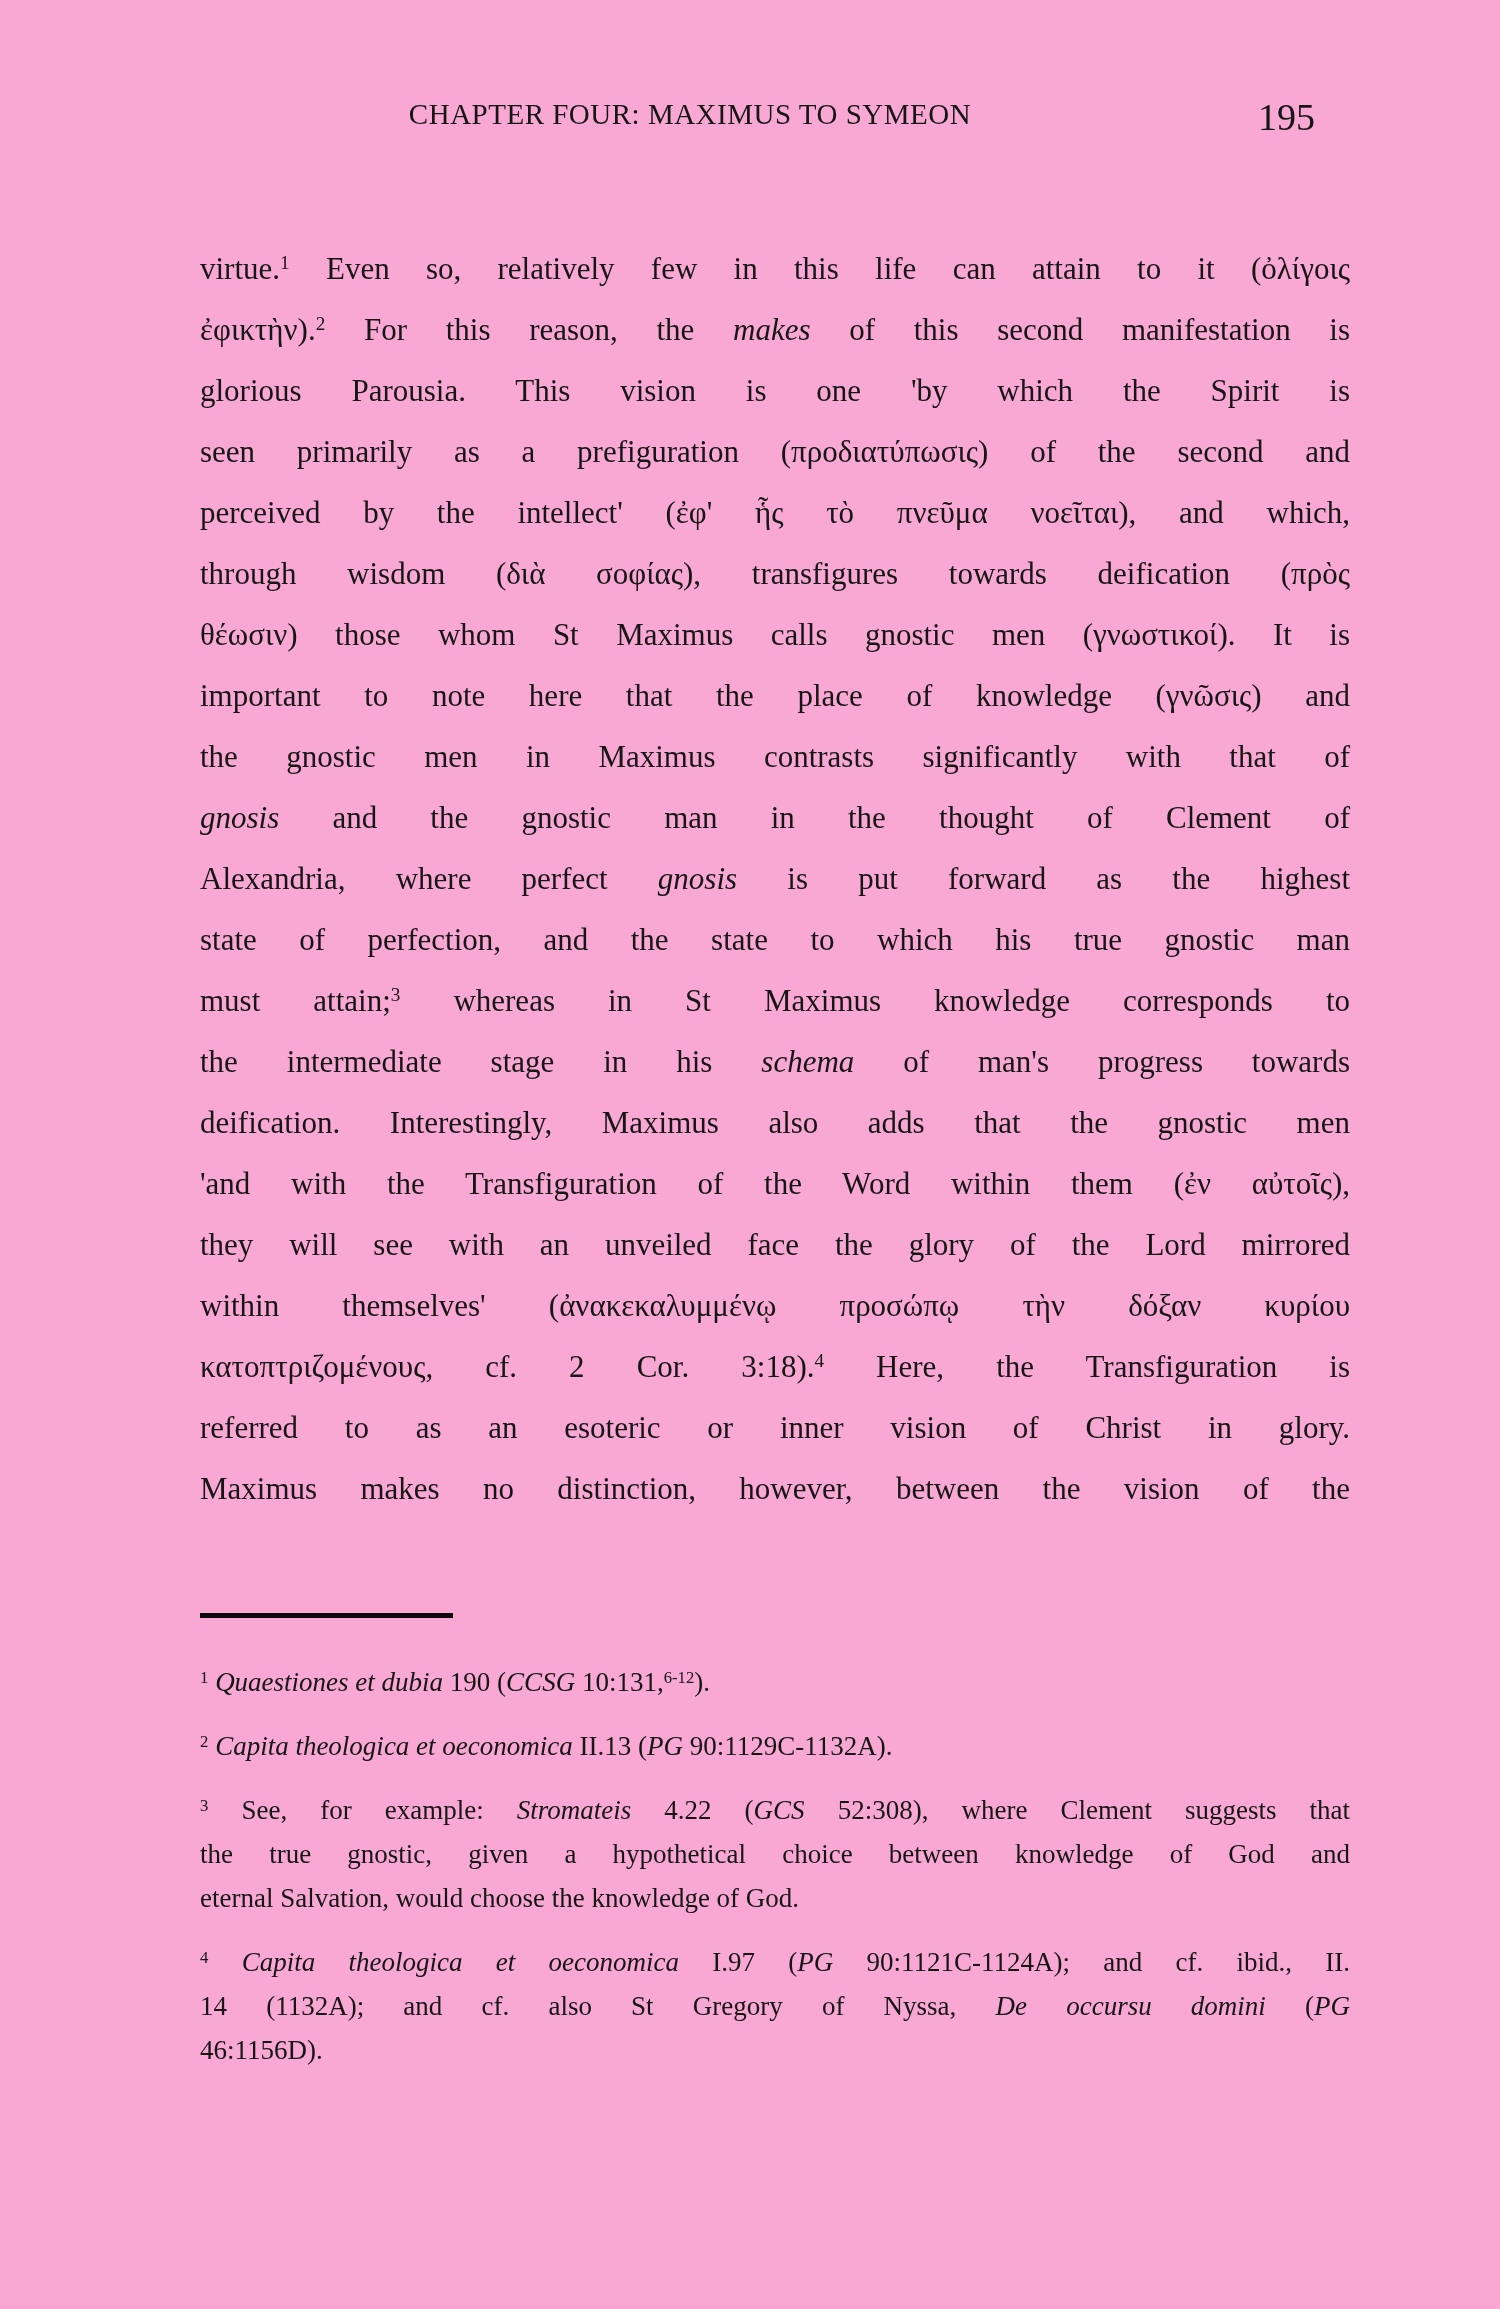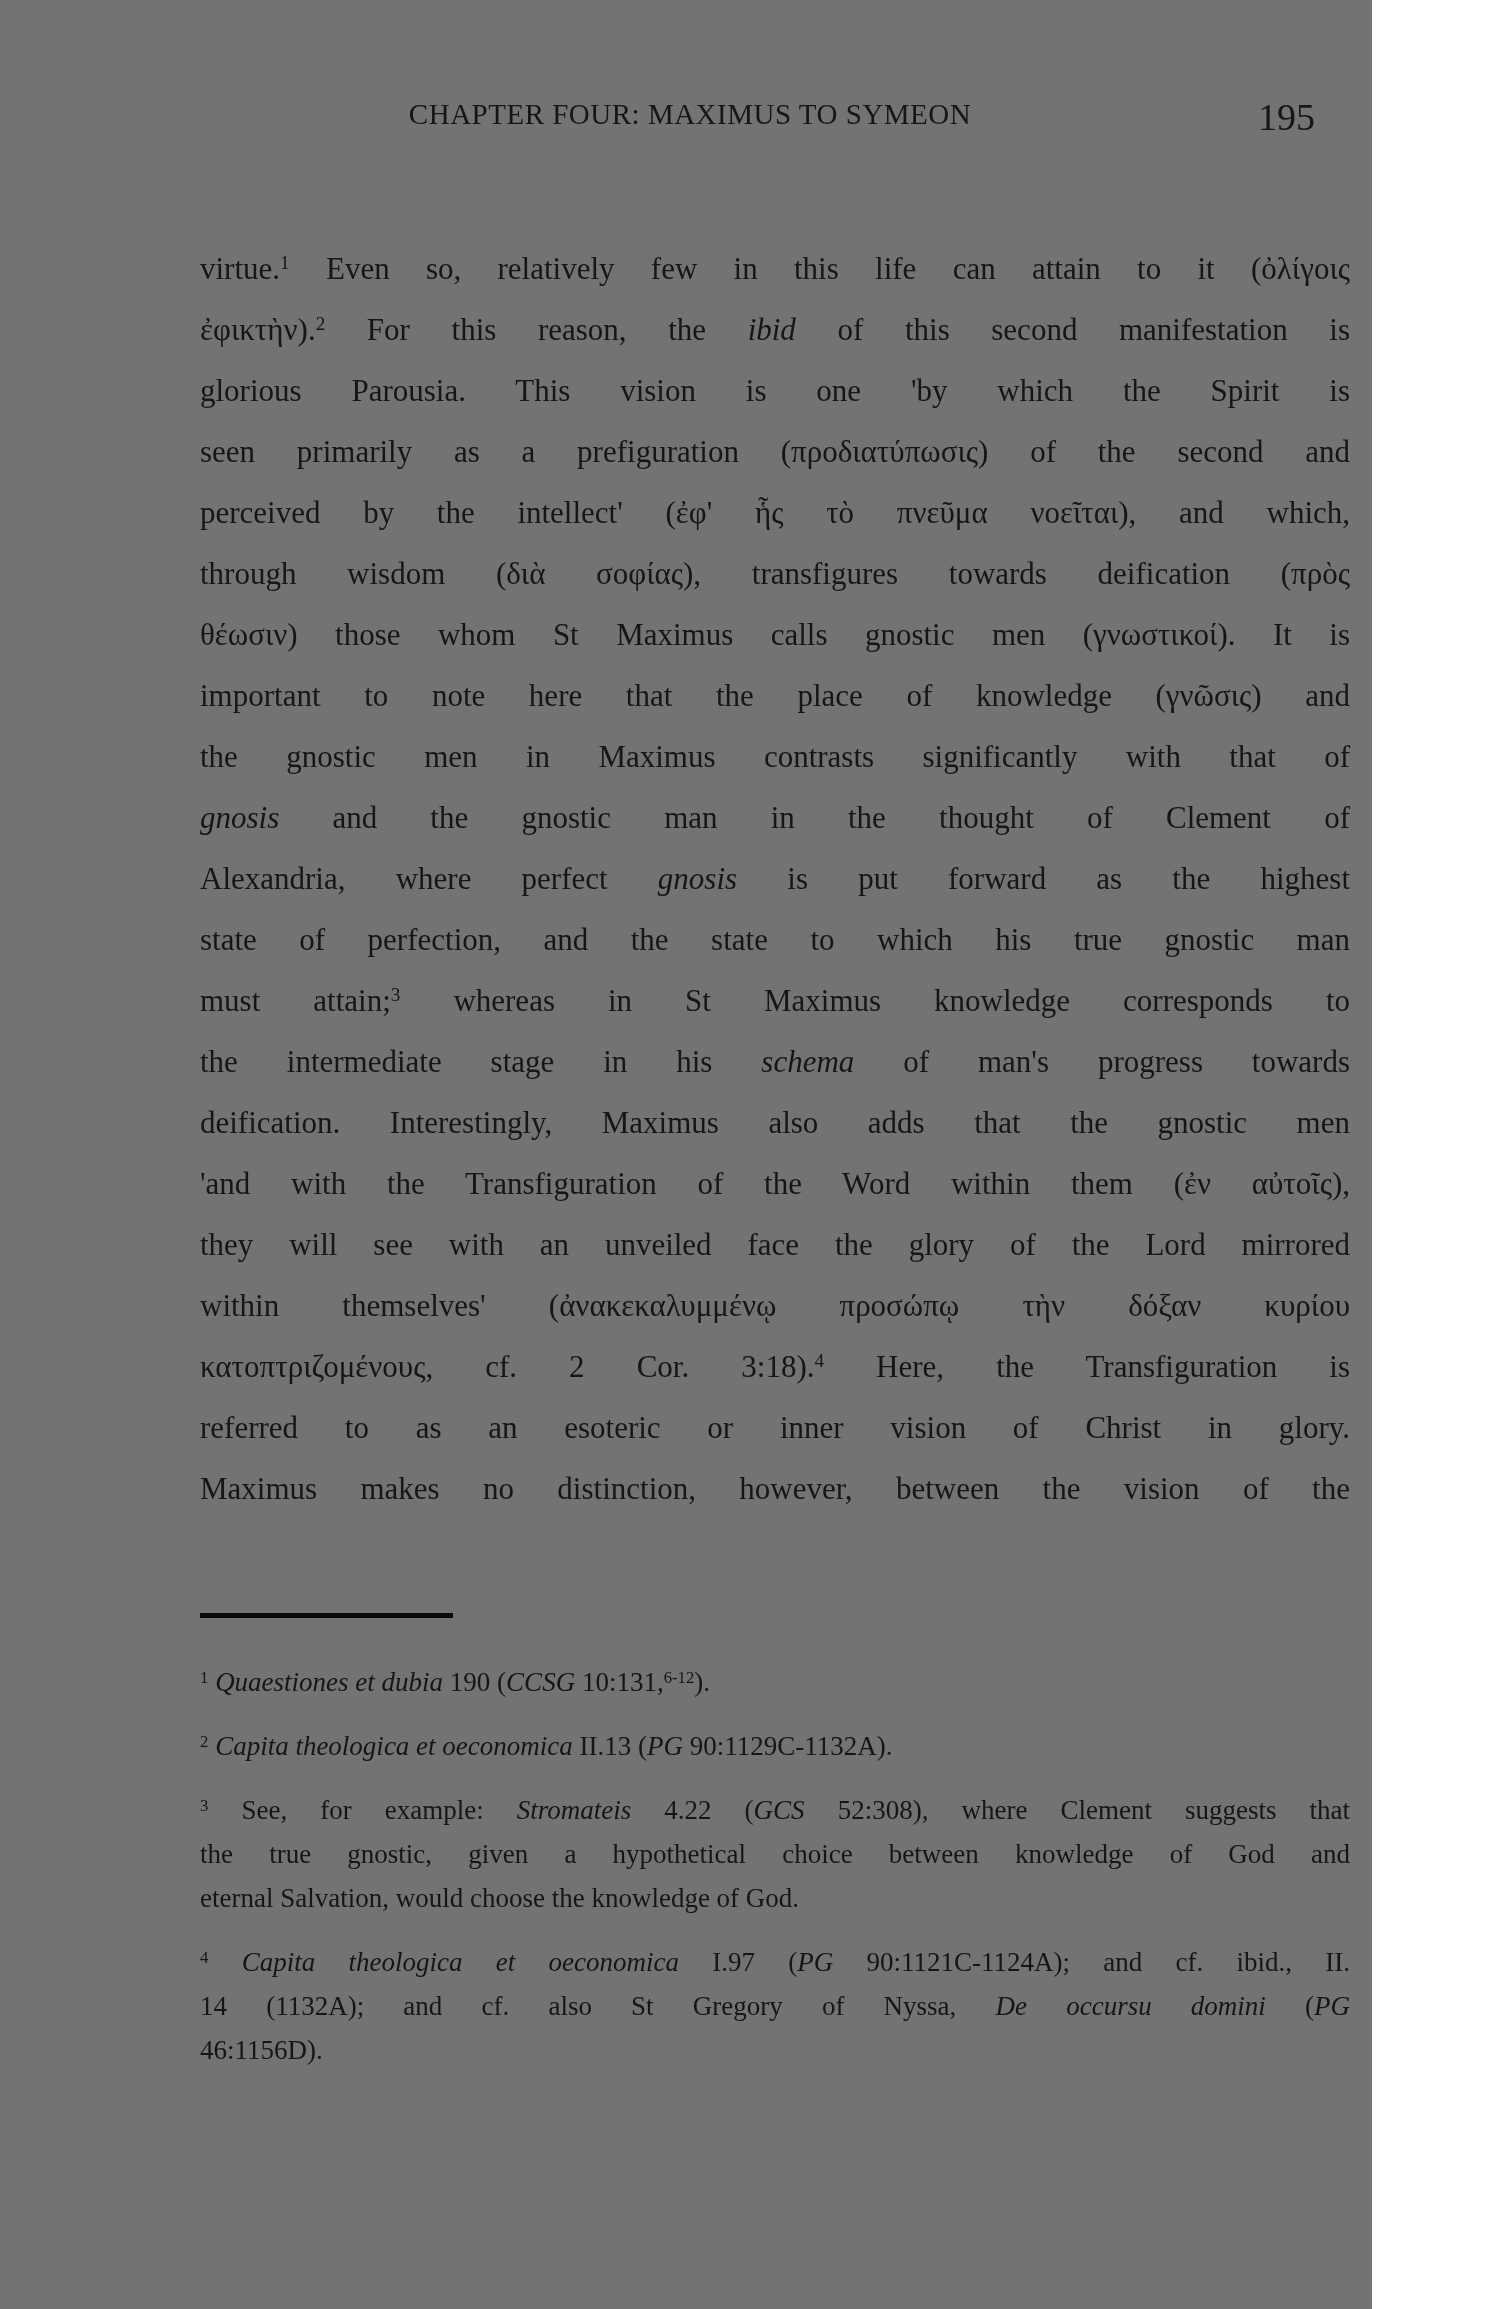--- a/index.html
+++ b/index.html
@@ -2,23 +2,23 @@
 <html><head>
 <meta charset="utf-8">
 <style>
   html, body {
     margin: 0;
     padding: 0;
     background: #ffffff;
   }
   .page {
     position: relative;
-    width: 1372px;
+    width: 1500px;
     height: 2309px;
-    background: #737373;
+    background: #f9a8d4;
     color: #161616;
     font-family: "Liberation Serif", "DejaVu Serif", serif;
     overflow: hidden;
   }
   .header {
     position: absolute;
     top: 98px;
     left: 200px;
     width: 1150px;
     height: 40px;
@@ -89,21 +89,21 @@
 <body>
 
 <div class="page">
   <div class="header">
     <div class="running-head">CHAPTER FOUR: MAXIMUS TO SYMEON</div>
     <div class="page-number">195</div>
   </div>
 
   <div class="body-text" id="body-text">
       <div class="body-line just"><span>virtue.</span><span class="sup">1</span><span> Even so, relatively few in this life can attain to it (ὀλίγοις</span></div>
-      <div class="body-line just"><span>ἐφικτὴν).</span><span class="sup">2</span><span> For this reason, the </span><span class="it">ibid</span><span> of this second manifestation is</span></div>
+      <div class="body-line just"><span>ἐφικτὴν).</span><span class="sup">2</span><span> For this reason, the </span><span class="it">makes</span><span> of this second manifestation is</span></div>
       <div class="body-line just"><span>glorious Parousia. This vision is one 'by which the Spirit is</span></div>
       <div class="body-line just"><span>seen primarily as a prefiguration (προδιατύπωσις) of the second and</span></div>
       <div class="body-line just"><span>perceived by the intellect' (ἐφ' ἧς τὸ πνεῦμα νοεῖται), and which,</span></div>
       <div class="body-line just"><span>through wisdom (διὰ σοφίας), transfigures towards deification (πρὸς</span></div>
       <div class="body-line just"><span>θέωσιν) those whom St Maximus calls gnostic men (γνωστικοί). It is</span></div>
       <div class="body-line just"><span>important to note here that the place of knowledge (γνῶσις) and</span></div>
       <div class="body-line just"><span>the gnostic men in Maximus contrasts significantly with that of</span></div>
       <div class="body-line just"><span class="it">gnosis</span><span> and the gnostic man in the thought of Clement of</span></div>
       <div class="body-line just"><span>Alexandria, where perfect </span><span class="it">gnosis</span><span> is put forward as the highest</span></div>
       <div class="body-line just"><span>state of perfection, and the state to which his true gnostic man</span></div>

